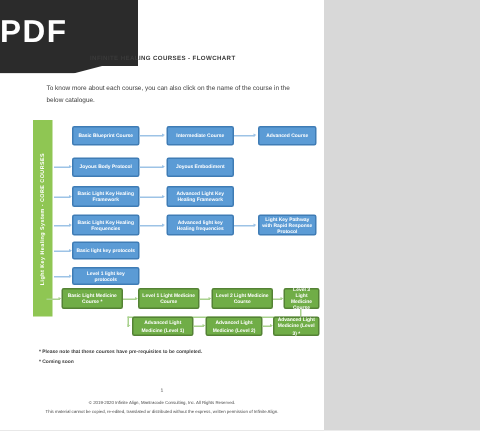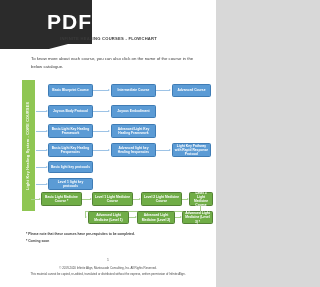--- a/index.html
+++ b/index.html
@@ -14,21 +14,21 @@
     width: 216px; height: 287px;
     background: #ffffff;
   }
 
   
   #pdf-badge {
     position: absolute; top: 0; left: 0;
     width: 92px; height: 44px;
     background: #2b2b2b;
     color: #ffffff;
-    display: flex; align-items: center; justify-content: flex-end;
+    display: flex; align-items: center; justify-content: flex-start;
     font-size: 21px; font-weight: bold; letter-spacing: 1px;
   }
   #pdf-badge-notch {
     position: absolute; top: 44px; left: 0;
     width: 68px; height: 5px;
     background: #2b2b2b;
     clip-path: polygon(0 0, 100% 0, 72% 100%, 0 100%);
   }
 
   

